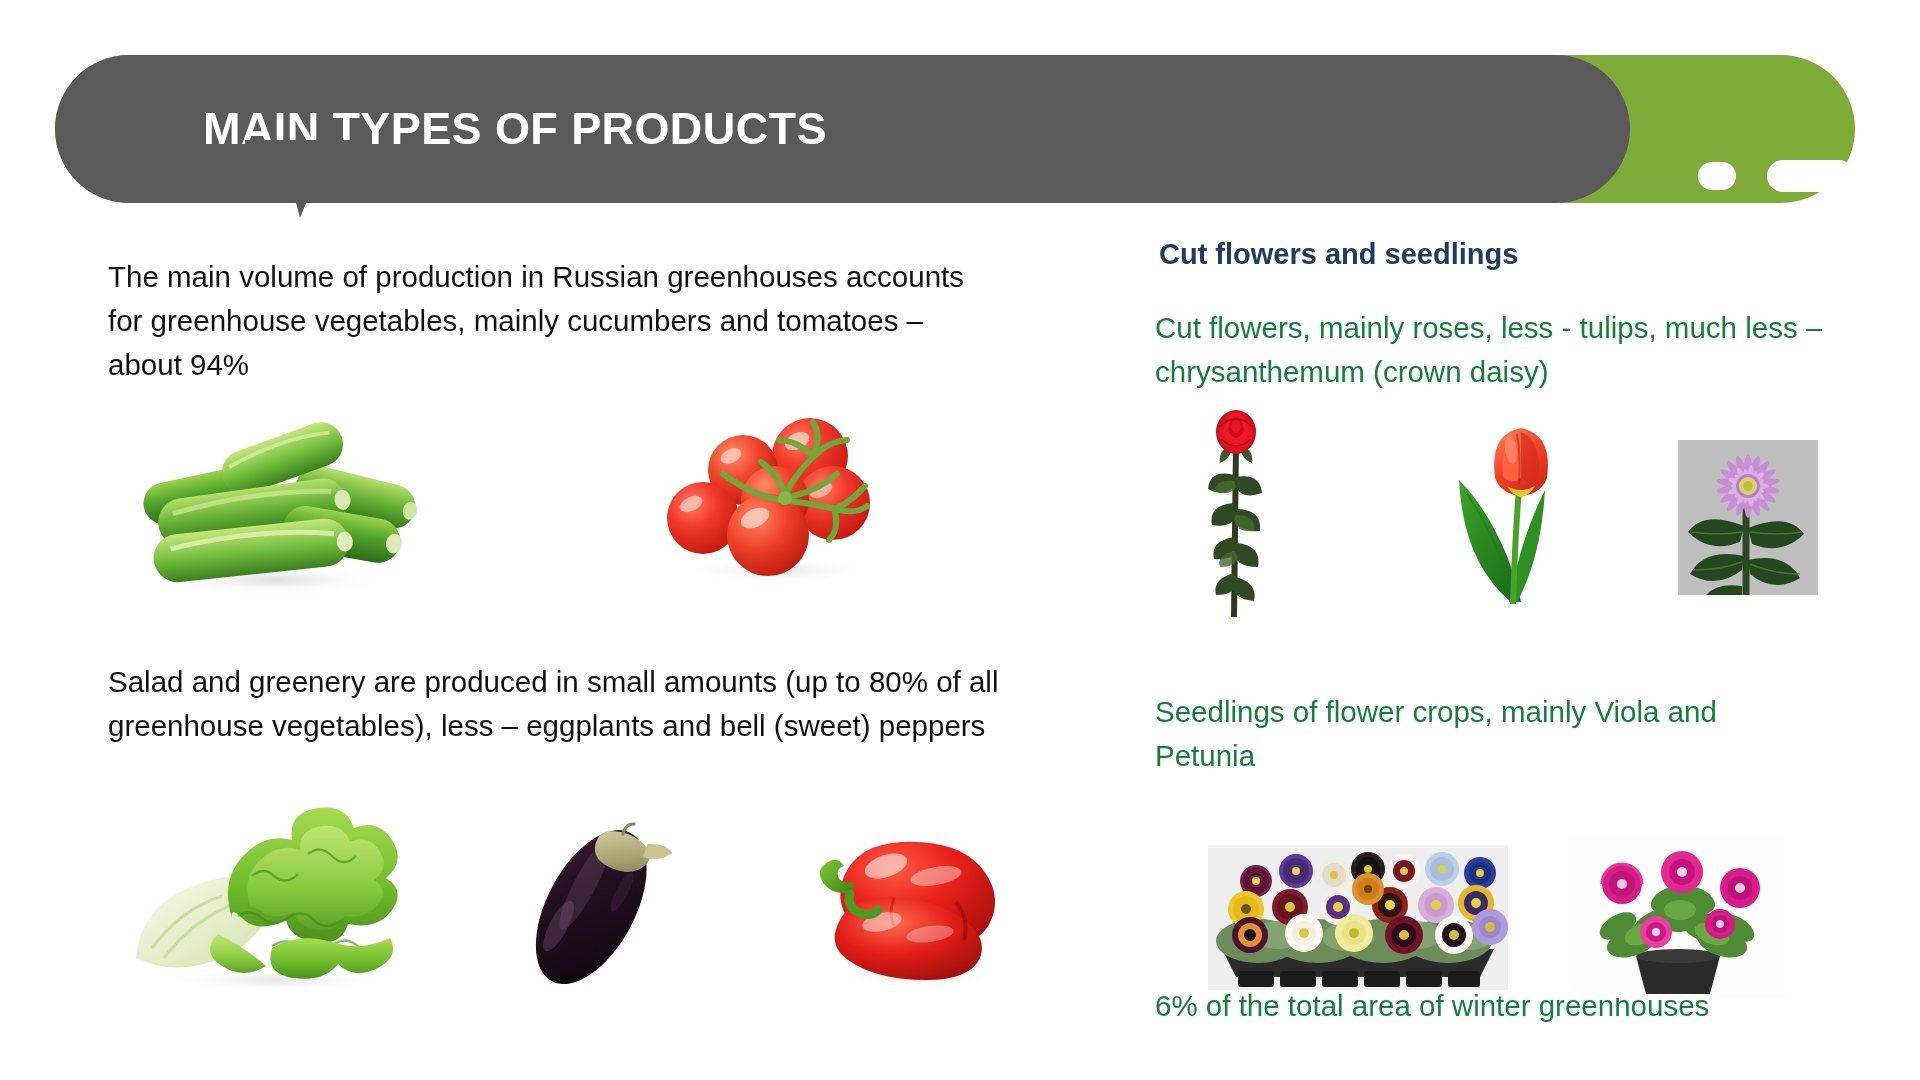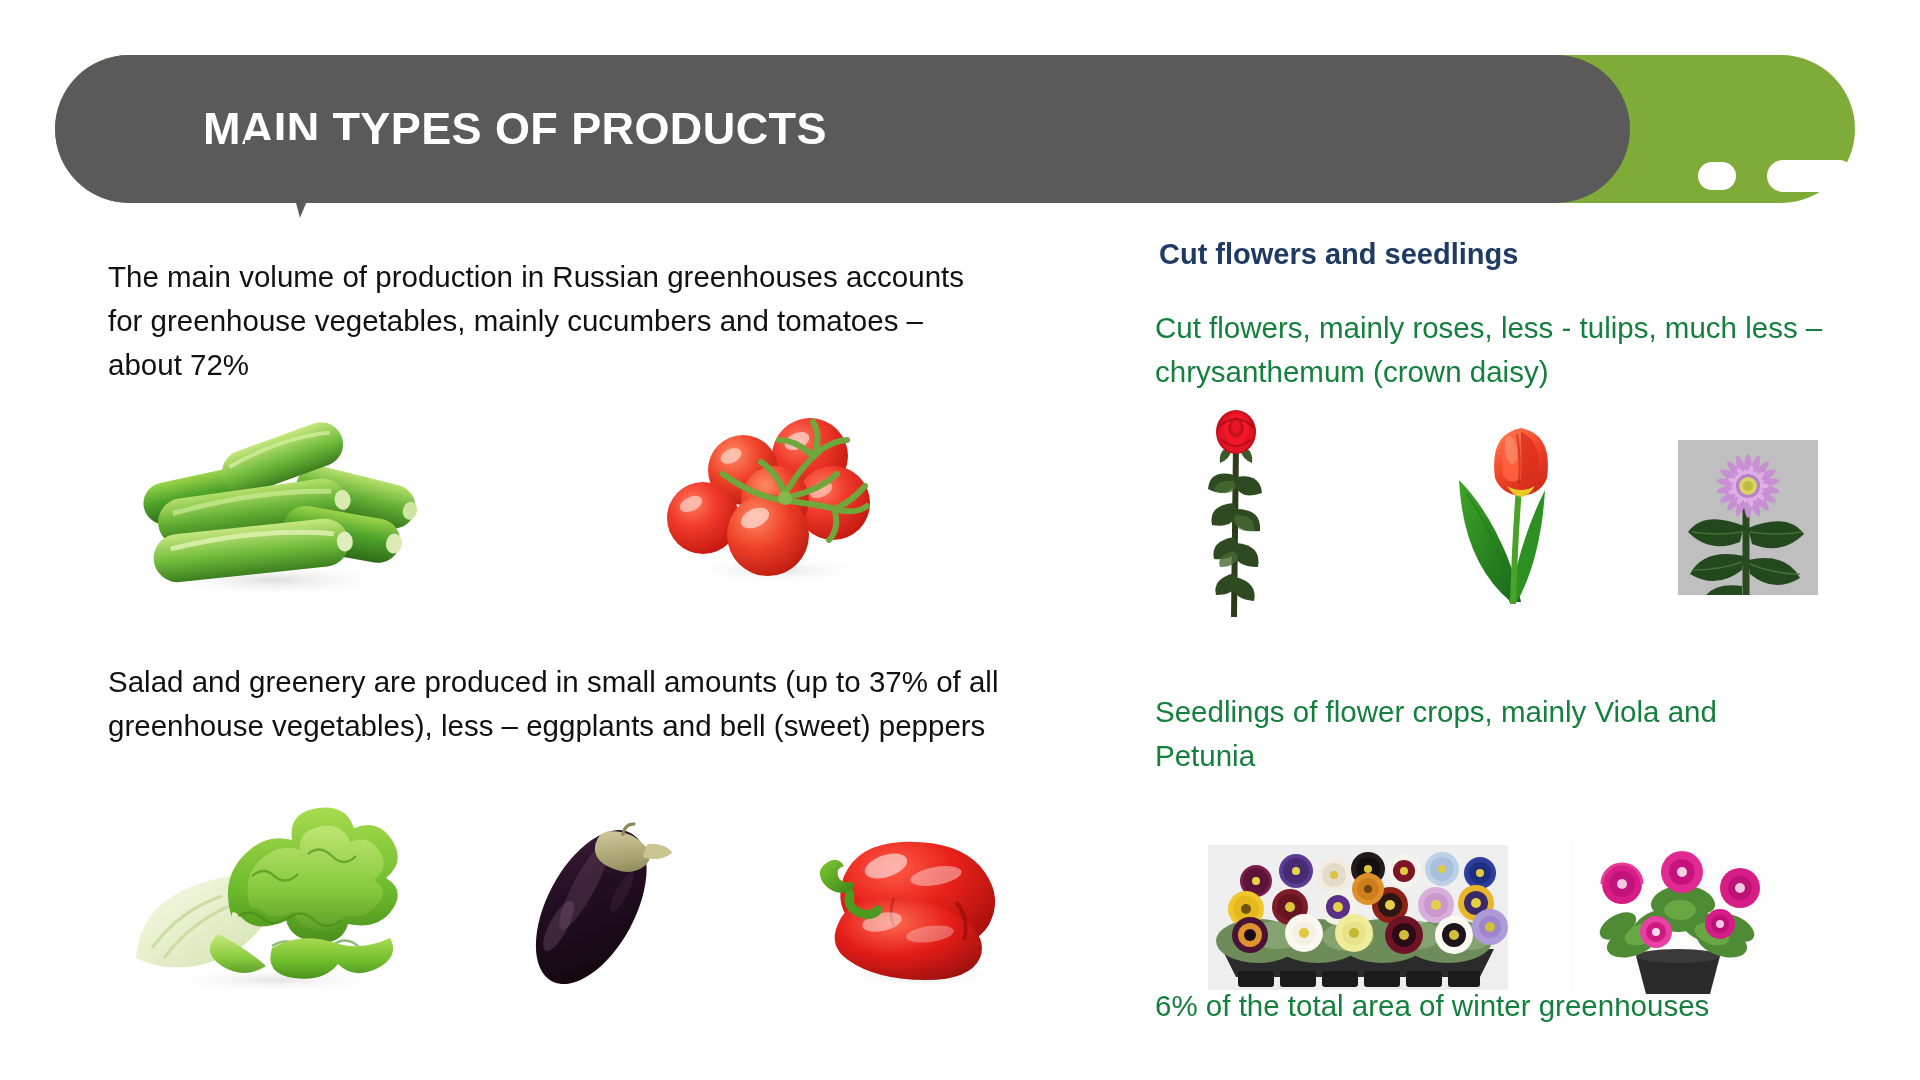--- a/index.html
+++ b/index.html
@@ -72,25 +72,25 @@
     <div class="banner-title">MAIN TYPES OF PRODUCTS</div>
   </div>
 
   <div class="banner-tail">
     <svg viewBox="0 0 120 78" xmlns="http://www.w3.org/2000/svg">
       <path d="M0,0 L120,0 L120,10 C96,10 76,24 66,50 C62,62 58,70 55,78 C52,66 48,50 40,34 C30,16 16,10 0,10 Z" fill="#5A5A5A"></path>
     </svg>
   </div>
 
   <div class="col-left">
-    <p class="para p1">The main volume of production in Russian greenhouses accounts for greenhouse vegetables, mainly cucumbers and tomatoes – about 72%</p>
+    <p class="para p1">The main volume of production in Russian greenhouses accounts for greenhouse vegetables, mainly cucumbers and tomatoes – about 94%</p>
   </div>
 
   <div style="position:absolute;left:108px;top:660px;width:980px;">
-    <p class="para p2">Salad and greenery are produced in small amounts (up to 37% of all greenhouse vegetables), less – eggplants and bell (sweet) peppers</p>
+    <p class="para p2">Salad and greenery are produced in small amounts (up to 80% of all greenhouse vegetables), less – eggplants and bell (sweet) peppers</p>
   </div>
 
   <div class="pic" style="left:125px;top:408px;width:295px;height:195px;">
     <svg viewBox="0 0 295 195" xmlns="http://www.w3.org/2000/svg">
       <defs>
         <linearGradient id="cuc1" x1="0" y1="0" x2="0" y2="1">
           <stop offset="0%" stop-color="#9BD44A"></stop>
             <stop offset="45%" stop-color="#4FA32A"></stop>
             <stop offset="100%" stop-color="#2E6B18"></stop>
         </linearGradient>

